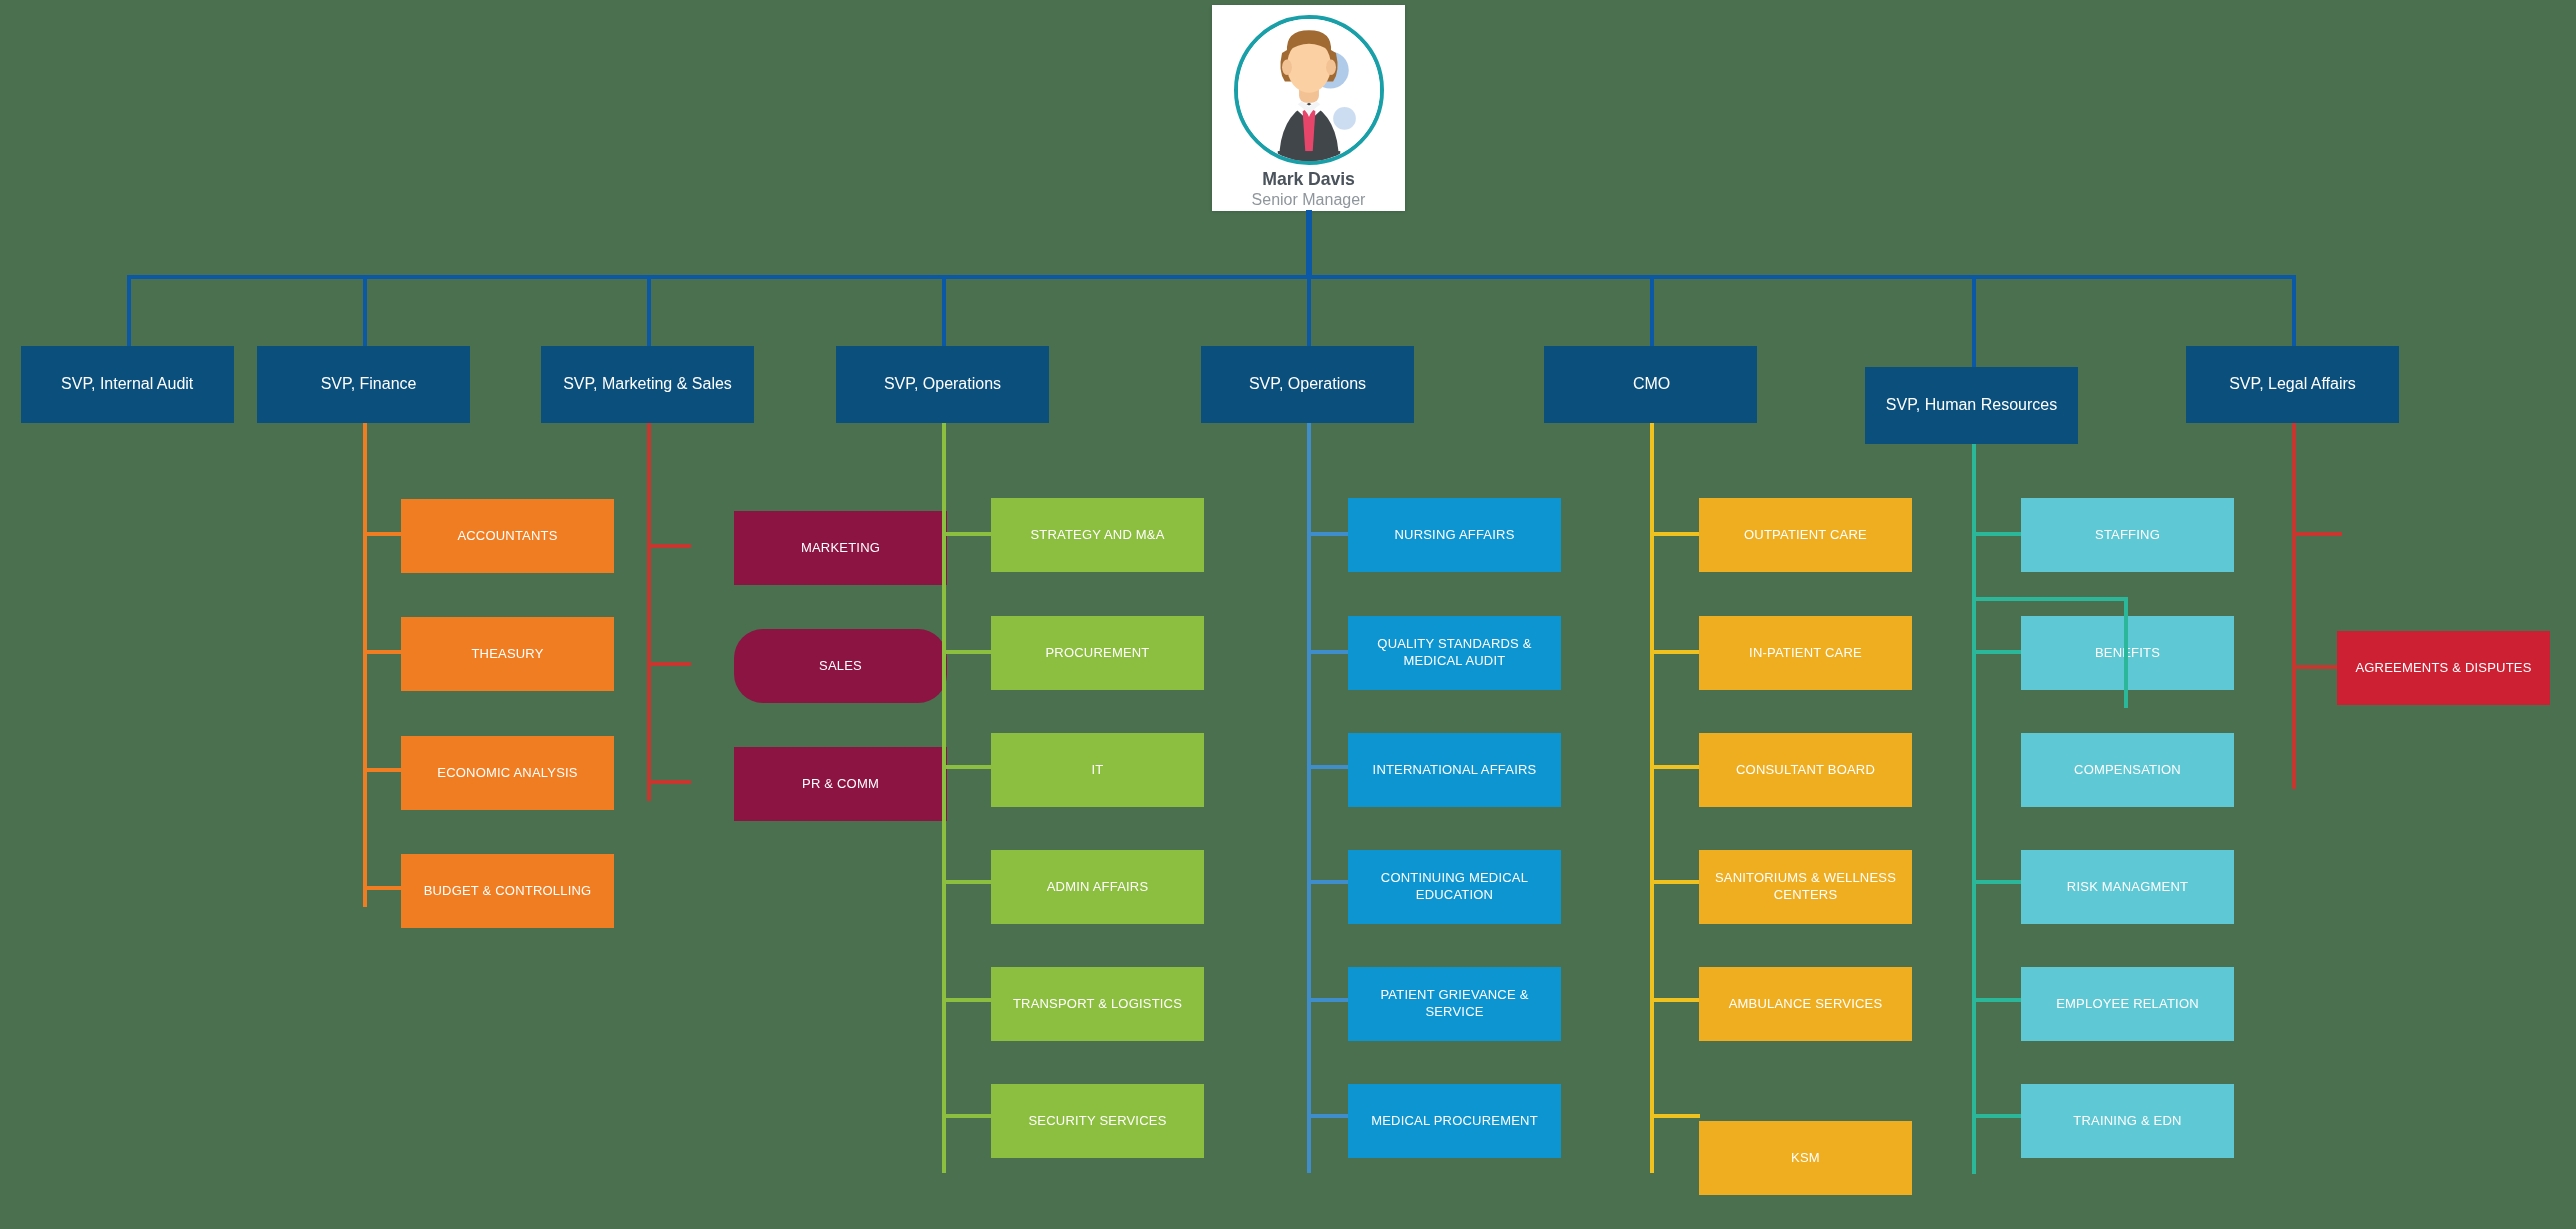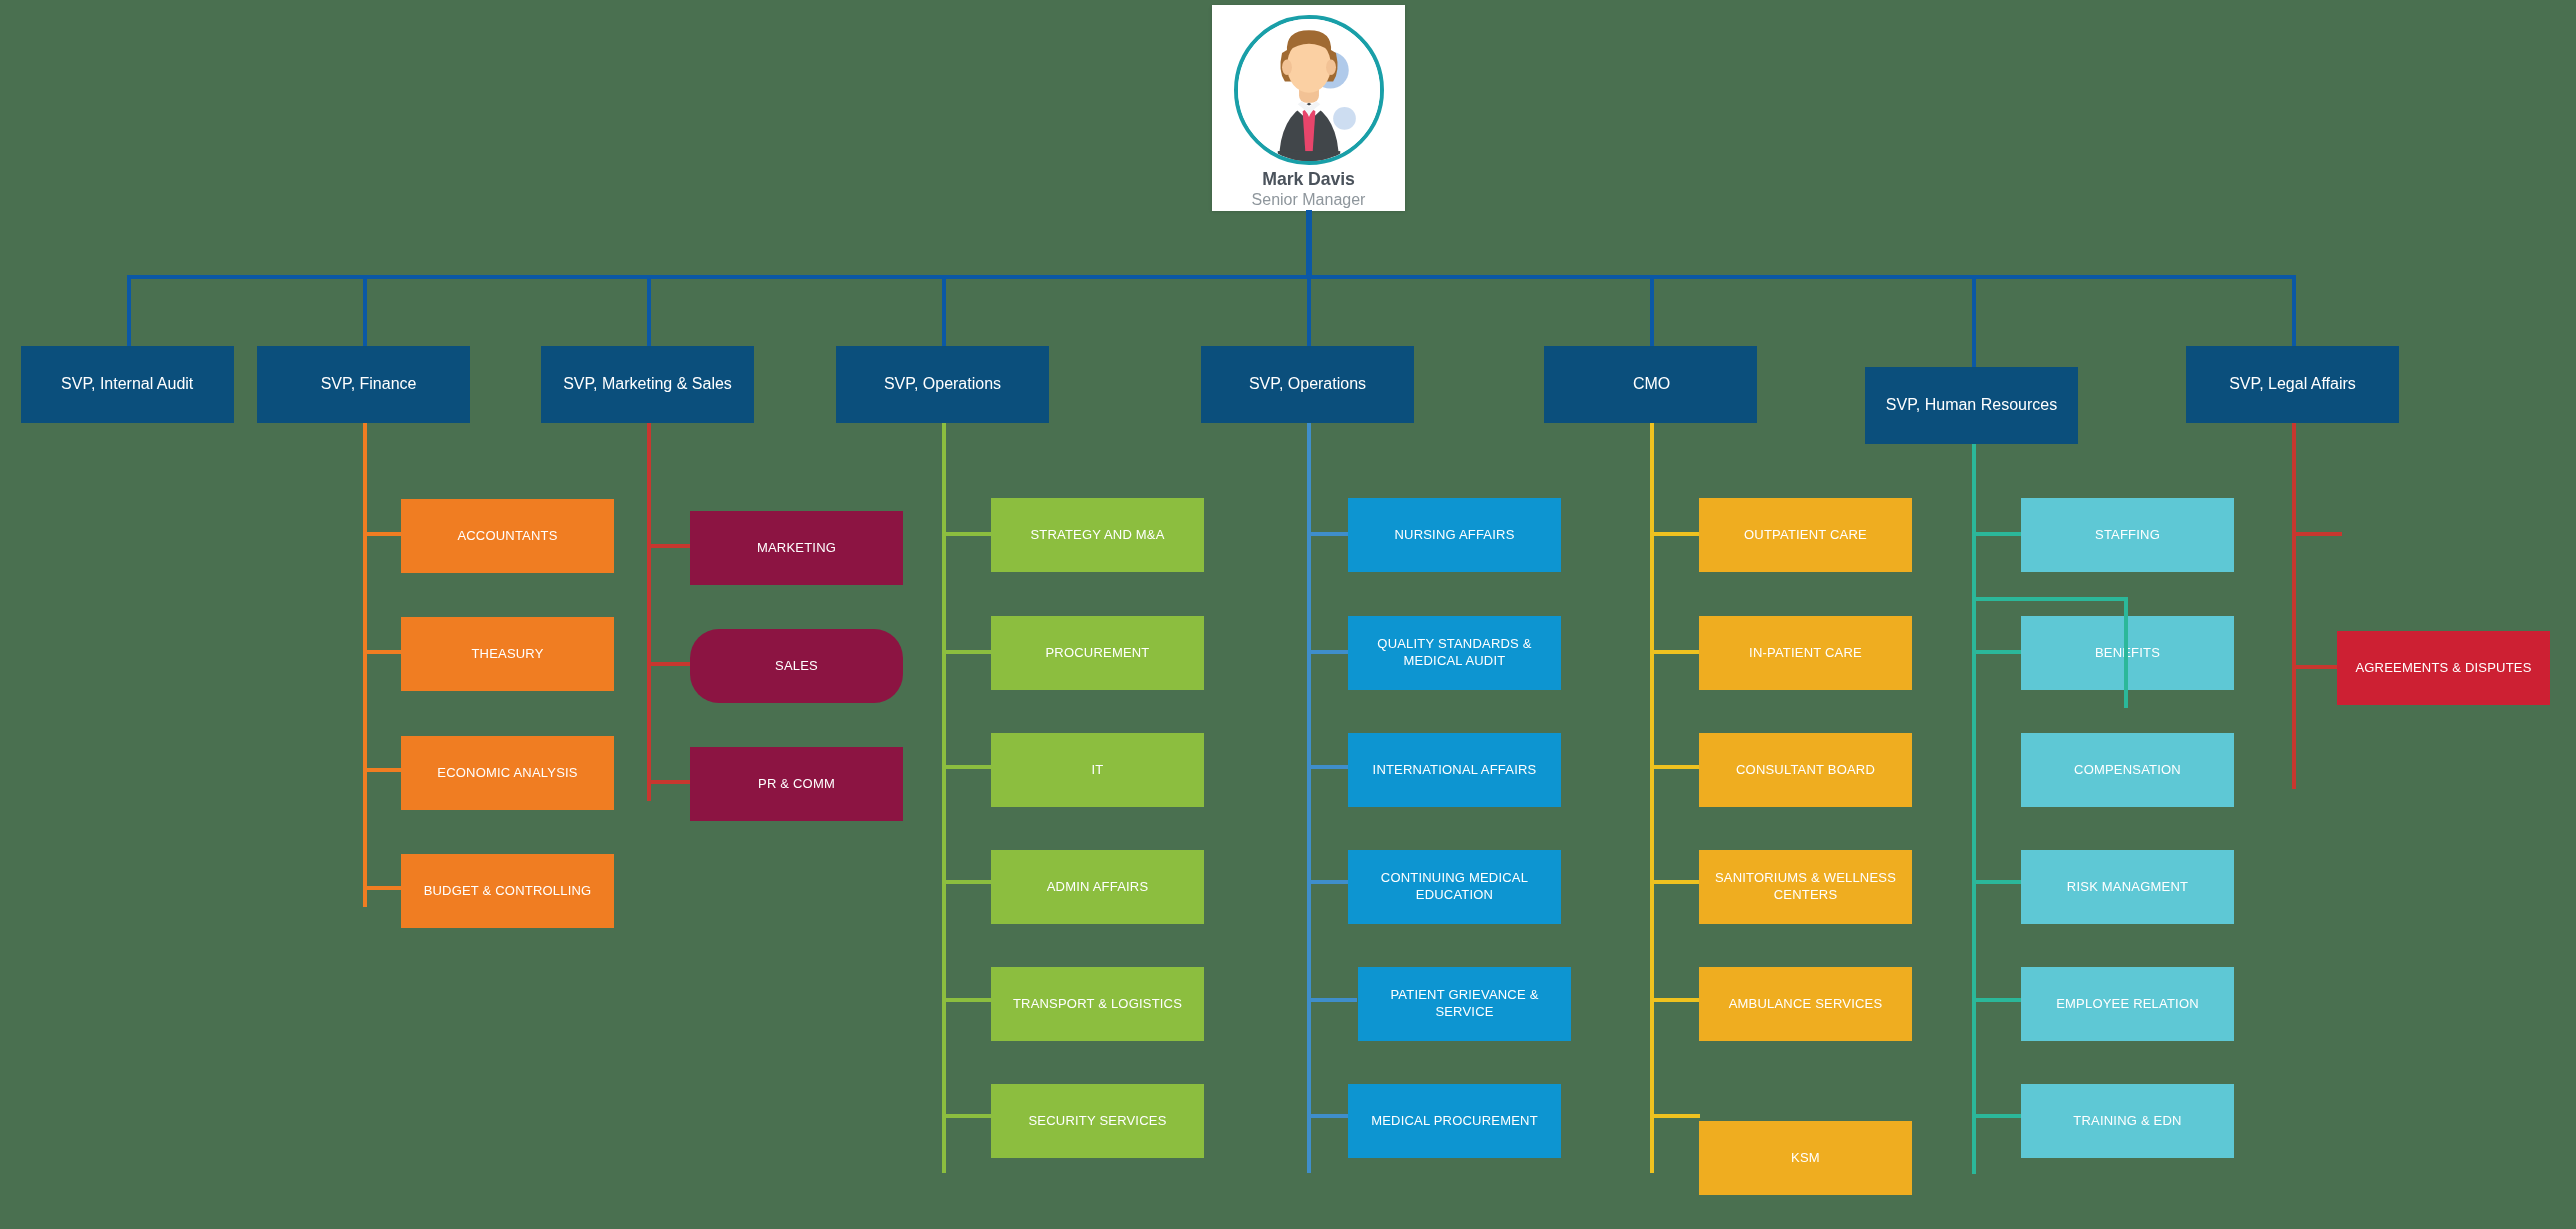--- a/index.html
+++ b/index.html
@@ -76,21 +76,21 @@
     width:154px;
     height:77px;
   }
   .child{
     font-size:13px;
     letter-spacing:0.2px;
     width:213px;
     height:74px;
   }
   .c-orange{background:#f07d22;}
-  .c-maroon{background:#8c1442;}
+  .c-maroon{background:#8c1442;margin-left:44px;}
   .c-lime  {background:#8cbe3f;}
   .c-blue  {background:#0d95d1;}
   .c-amber {background:#efad20;}
   .c-teal  {background:#5ec8d5;}
   .c-red   {background:#cd2033;}
 </style>
 </head>
 <body>
 
 <div id="chart">
@@ -187,21 +187,21 @@
   <div class="ln h" style="left:1307px;top:650px;width:50px;background:#3f8ecb;"></div>
   <div class="ln h" style="left:1307px;top:765px;width:50px;background:#3f8ecb;"></div>
   <div class="ln h" style="left:1307px;top:880px;width:50px;background:#3f8ecb;"></div>
   <div class="ln h" style="left:1307px;top:998px;width:50px;background:#3f8ecb;"></div>
   <div class="ln h" style="left:1307px;top:1114px;width:50px;background:#3f8ecb;"></div>
 
   <div class="box child c-blue" style="left:1348px;top:498px;">NURSING AFFAIRS</div>
   <div class="box child c-blue" style="left:1348px;top:616px;">QUALITY STANDARDS &amp; MEDICAL AUDIT</div>
   <div class="box child c-blue" style="left:1348px;top:733px;">INTERNATIONAL AFFAIRS</div>
   <div class="box child c-blue" style="left:1348px;top:850px;">CONTINUING MEDICAL EDUCATION</div>
-  <div class="box child c-blue" style="left:1348px;top:967px;margin-left:10px;">PATIENT GRIEVANCE &amp; SERVICE</div>
+  <div class="box child c-blue" style="left:1348px;top:967px;">PATIENT GRIEVANCE &amp; SERVICE</div>
   <div class="box child c-blue" style="left:1348px;top:1084px;">MEDICAL PROCUREMENT</div>
 
   <div class="ln v" style="left:1650px;top:423px;height:750px;background:#efc21f;"></div>
   <div class="ln h" style="left:1650px;top:532px;width:50px;background:#efc21f;"></div>
   <div class="ln h" style="left:1650px;top:650px;width:50px;background:#efc21f;"></div>
   <div class="ln h" style="left:1650px;top:765px;width:50px;background:#efc21f;"></div>
   <div class="ln h" style="left:1650px;top:880px;width:50px;background:#efc21f;"></div>
   <div class="ln h" style="left:1650px;top:998px;width:50px;background:#efc21f;"></div>
   <div class="ln h" style="left:1650px;top:1114px;width:50px;background:#efc21f;"></div>
 

